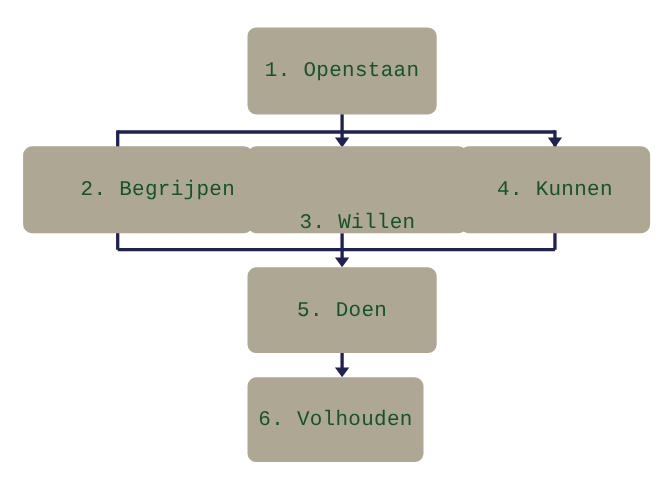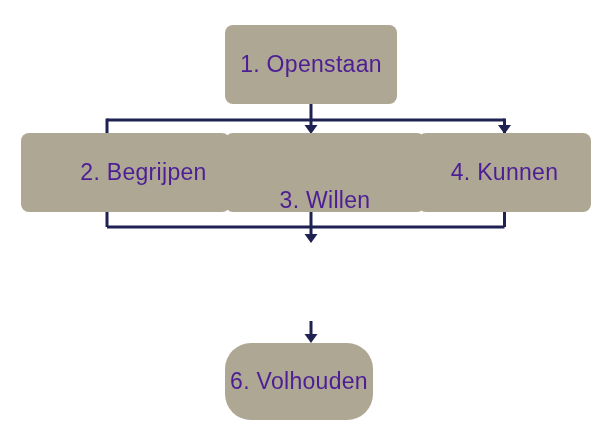--- a/index.html
+++ b/index.html
@@ -27,25 +27,26 @@
     position: absolute;
     z-index: 1;
     background: #aea793;
     border-radius: 8px;
     display: flex;
     align-items: center;
     justify-content: center;
     text-align: center;
   }
   .node-label {
-    color: #4c1d95;
-    font-size: 23px;
+    color: #14532d;
+    font-size: 19px;
     font-weight: 400;
     letter-spacing: 0.3px;
     line-height: 1;
+    font-family: Liberation Mono, monospace;
   }
 </style>
 </head>
 <body>
 
 <div id="canvas">
 
   <svg id="connectors" viewBox="0 0 609 442" xmlns="http://www.w3.org/2000/svg">
 
     <path class="edge-line" d="M311 103 L311 126"></path>
@@ -77,18 +78,21 @@
   </div>
 
   <div class="node" style="left:225px; top:133px; width:200px; height:79px;align-items:flex-end;">
     <span class="node-label">3. Willen</span>
   </div>
 
   <div class="node" style="left:418px; top:133px; width:173px; height:79px;align-items:center;">
     <span class="node-label">4. Kunnen</span>
   </div>
 
+  <div class="node" style="left:225px; top:243px; width:172px; height:78px;">
+    <span class="node-label">5. Doen</span>
+  </div>
 
-  <div class="node" style="left:225px; top:343px; width:148px; height:77px;border-radius:26px;">
+  <div class="node" style="left:225px; top:343px; width:160px; height:77px;">
     <span class="node-label">6. Volhouden</span>
   </div>
 
 </div>
 
 </body></html>

